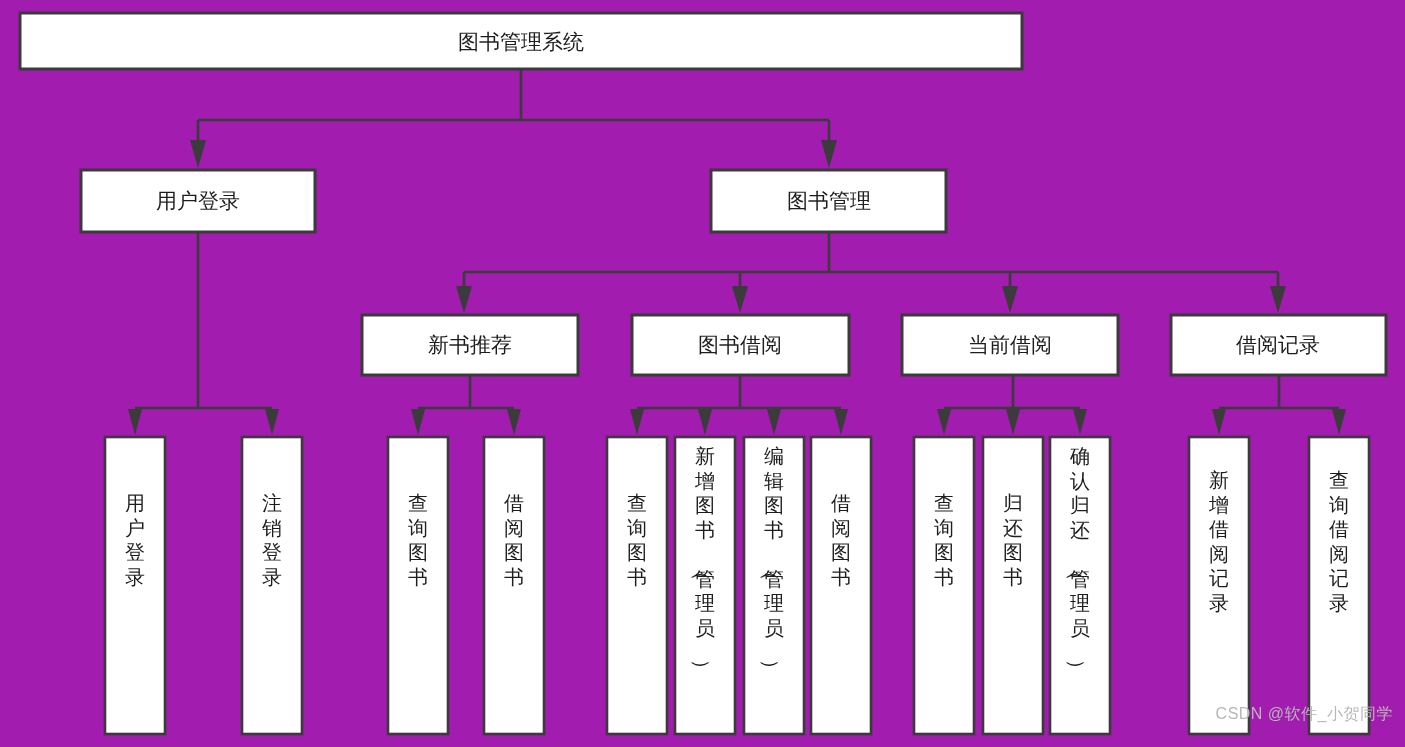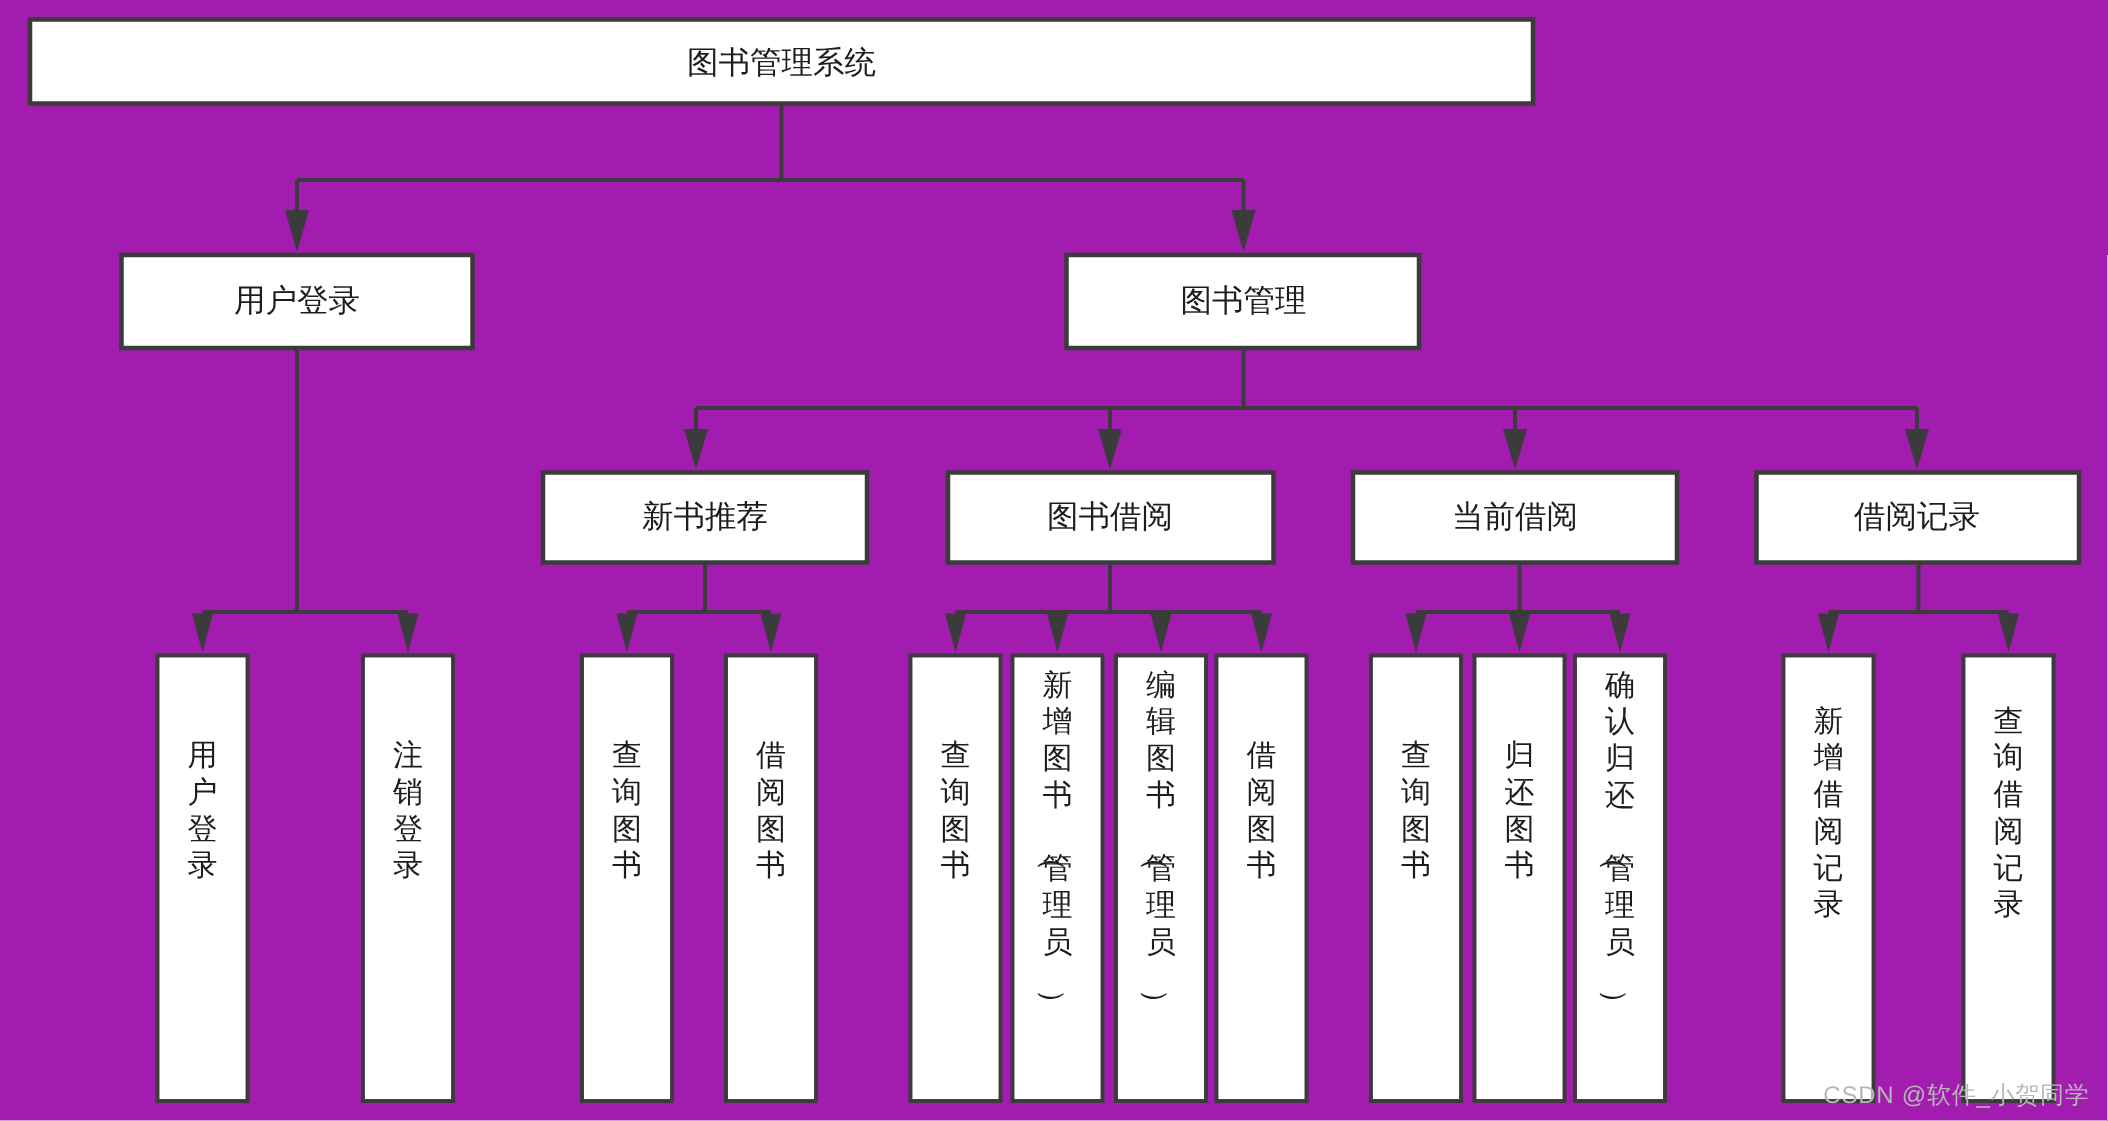--- a/index.html
+++ b/index.html
@@ -48,21 +48,21 @@
   }
   .node-label-v {
     font-size: 20px;
     fill: #1d1d1d;
     text-anchor: middle;
     font-family: "Liberation Sans", "DejaVu Sans", sans-serif;
   }
   .watermark {
     position: absolute;
     right: 12px;
-    bottom: 6px;
+    bottom: 22px;
     font-size: 16px;
     color: #b7b7b7;
     letter-spacing: 0.5px;
     font-family: "Liberation Sans", "DejaVu Sans", sans-serif;
     white-space: nowrap;
   }
 </style>
 </head>
 <body>
 

